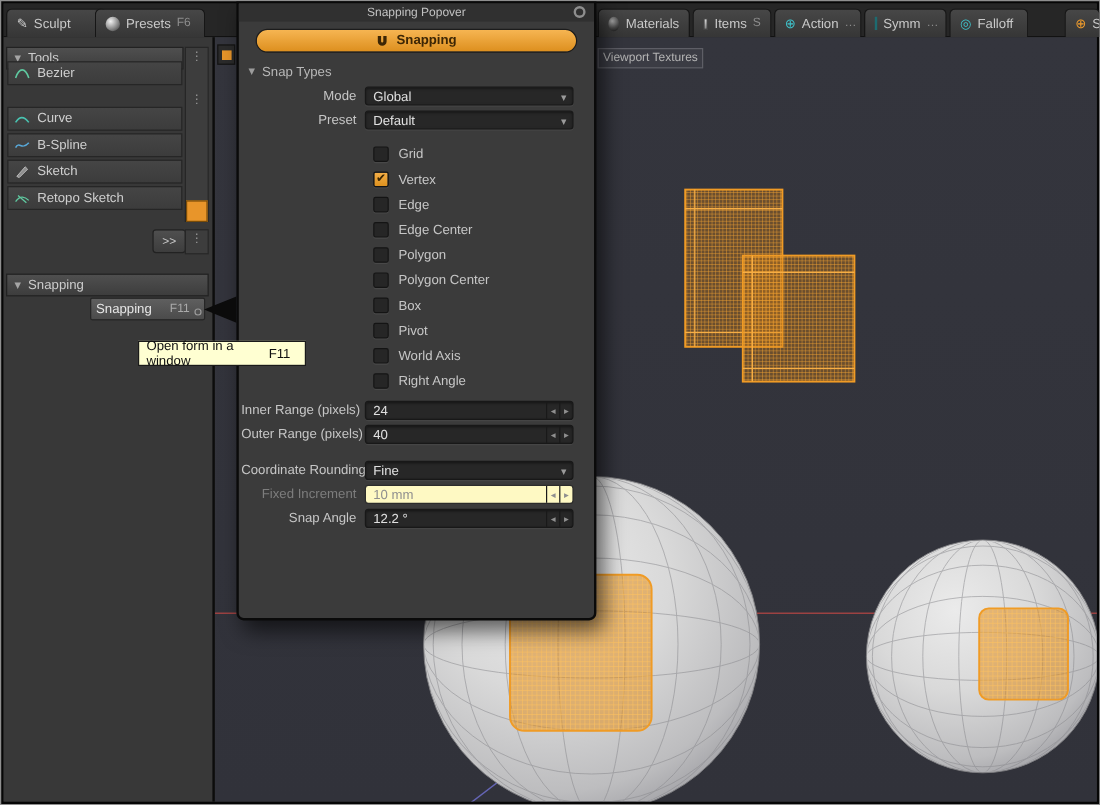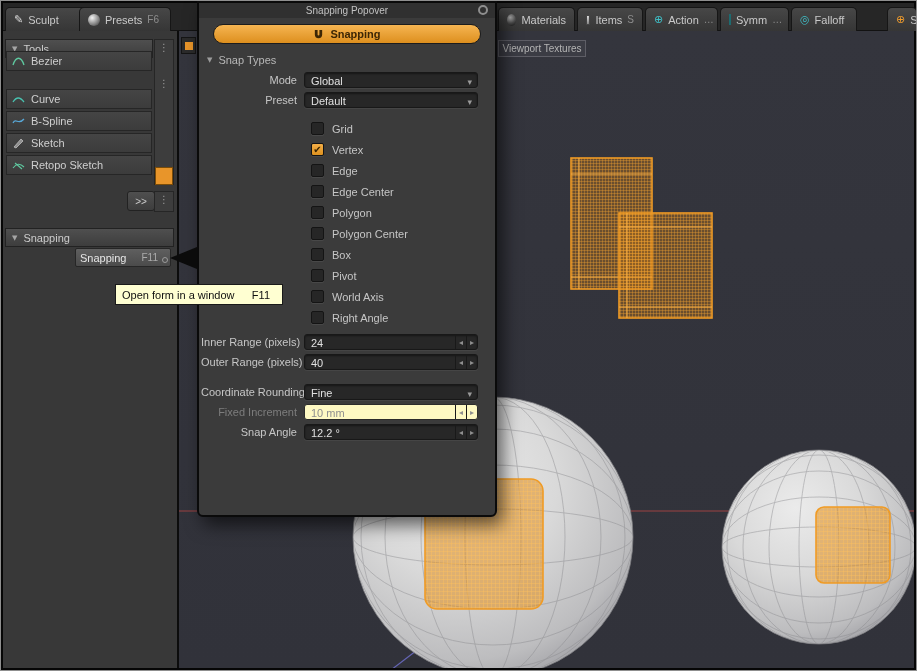--- a/index.html
+++ b/index.html
@@ -26,21 +26,21 @@
   .strip { position:absolute; left:151px; width:20px; background:#3d3d3d; border:1px solid #262626; display:flex; flex-direction:column; align-items:center; padding-top:3px; color:#9a9a9a; }
   .strip .handle { font-size:10px; line-height:10px; color:#9a9a9a; }
   .orange-cell { position:absolute; left:152px; top:136px; width:18px; height:18px; background:#e8952a; border:1px solid #7a4c08; }
   .expand-btn { position:absolute; left:124px; top:160px; width:28px; height:20px; background:linear-gradient(#4f4f4f,#3d3d3d); border:1px solid #222; border-radius:3px; color:#c9c9c9; font-size:10px; display:flex; align-items:center; justify-content:center; }
   .snapbtn { position:absolute; left:72px; top:217px; width:96px; height:19px; background:linear-gradient(#5f5f5f,#4b4b4b); border:1px solid #262626; border-radius:2px; color:#e6e6e6; font-size:11px; display:flex; align-items:center; padding:0 4px; }
   .snapbtn .shortcut { margin-left:auto; margin-right:8px; color:#aaaaaa; font-size:10px; }
   .form-dot { position:absolute; right:2px; top:8px; width:6px; height:6px; border:1px solid #9a9a9a; border-radius:50%; }
 
   
   .popover-arrow { position:absolute; left:169px; top:246px; width:0; height:0; border-top:11px solid transparent; border-bottom:11px solid transparent; border-right:27px solid #0b0b0b; z-index:60; }
-  .tooltip { position:absolute; left:114px; top:283px; width:168px; height:21px; background:#ffffd2; border:1px solid #1a1a1a; color:#101010; font-size:11px; display:flex; align-items:center; justify-content:space-between; padding:0 12px 0 6px; z-index:70; }
+  .tooltip { position:absolute; left:114px; top:283px; width:140px; height:21px; background:#ffffd2; border:1px solid #1a1a1a; color:#101010; font-size:11px; display:flex; align-items:center; justify-content:space-between; padding:0 12px 0 6px; z-index:70; }
 
   
   .popover { position:absolute; left:196px; top:0; width:300px; height:516px; background:#3b3b3b; border:2px solid #0a0a0a; border-radius:0 0 6px 6px; box-shadow:6px 8px 18px rgba(0,0,0,0.6); z-index:50; }
   .pop-title { height:15px; background:#303030; display:flex; align-items:center; justify-content:center; color:#c2c2c2; font-size:10px; position:relative; }
   .pop-pin { position:absolute; right:7px; top:2px; width:10px; height:10px; border:2px solid #8e8e8e; border-radius:50%; }
   .snap-enable { margin:6px 14px 0; height:20px; border-radius:10px; background:linear-gradient(#f6b552,#dd8f1e); border:1px solid #1c1c1c; display:flex; align-items:center; justify-content:center; gap:6px; color:#3c2605; font-size:11px; font-weight:bold; }
   .snaptypes-hdr { display:flex; align-items:center; gap:6px; color:#b8b8b8; font-size:11px; padding:10px 8px 6px; }
   .snaptypes-hdr .tri { font-size:7px; color:#9c9c9c; }
   .form { padding:0 12px 0 2px; }
   .frow { display:flex; align-items:center; height:16px; margin-bottom:4px; }

